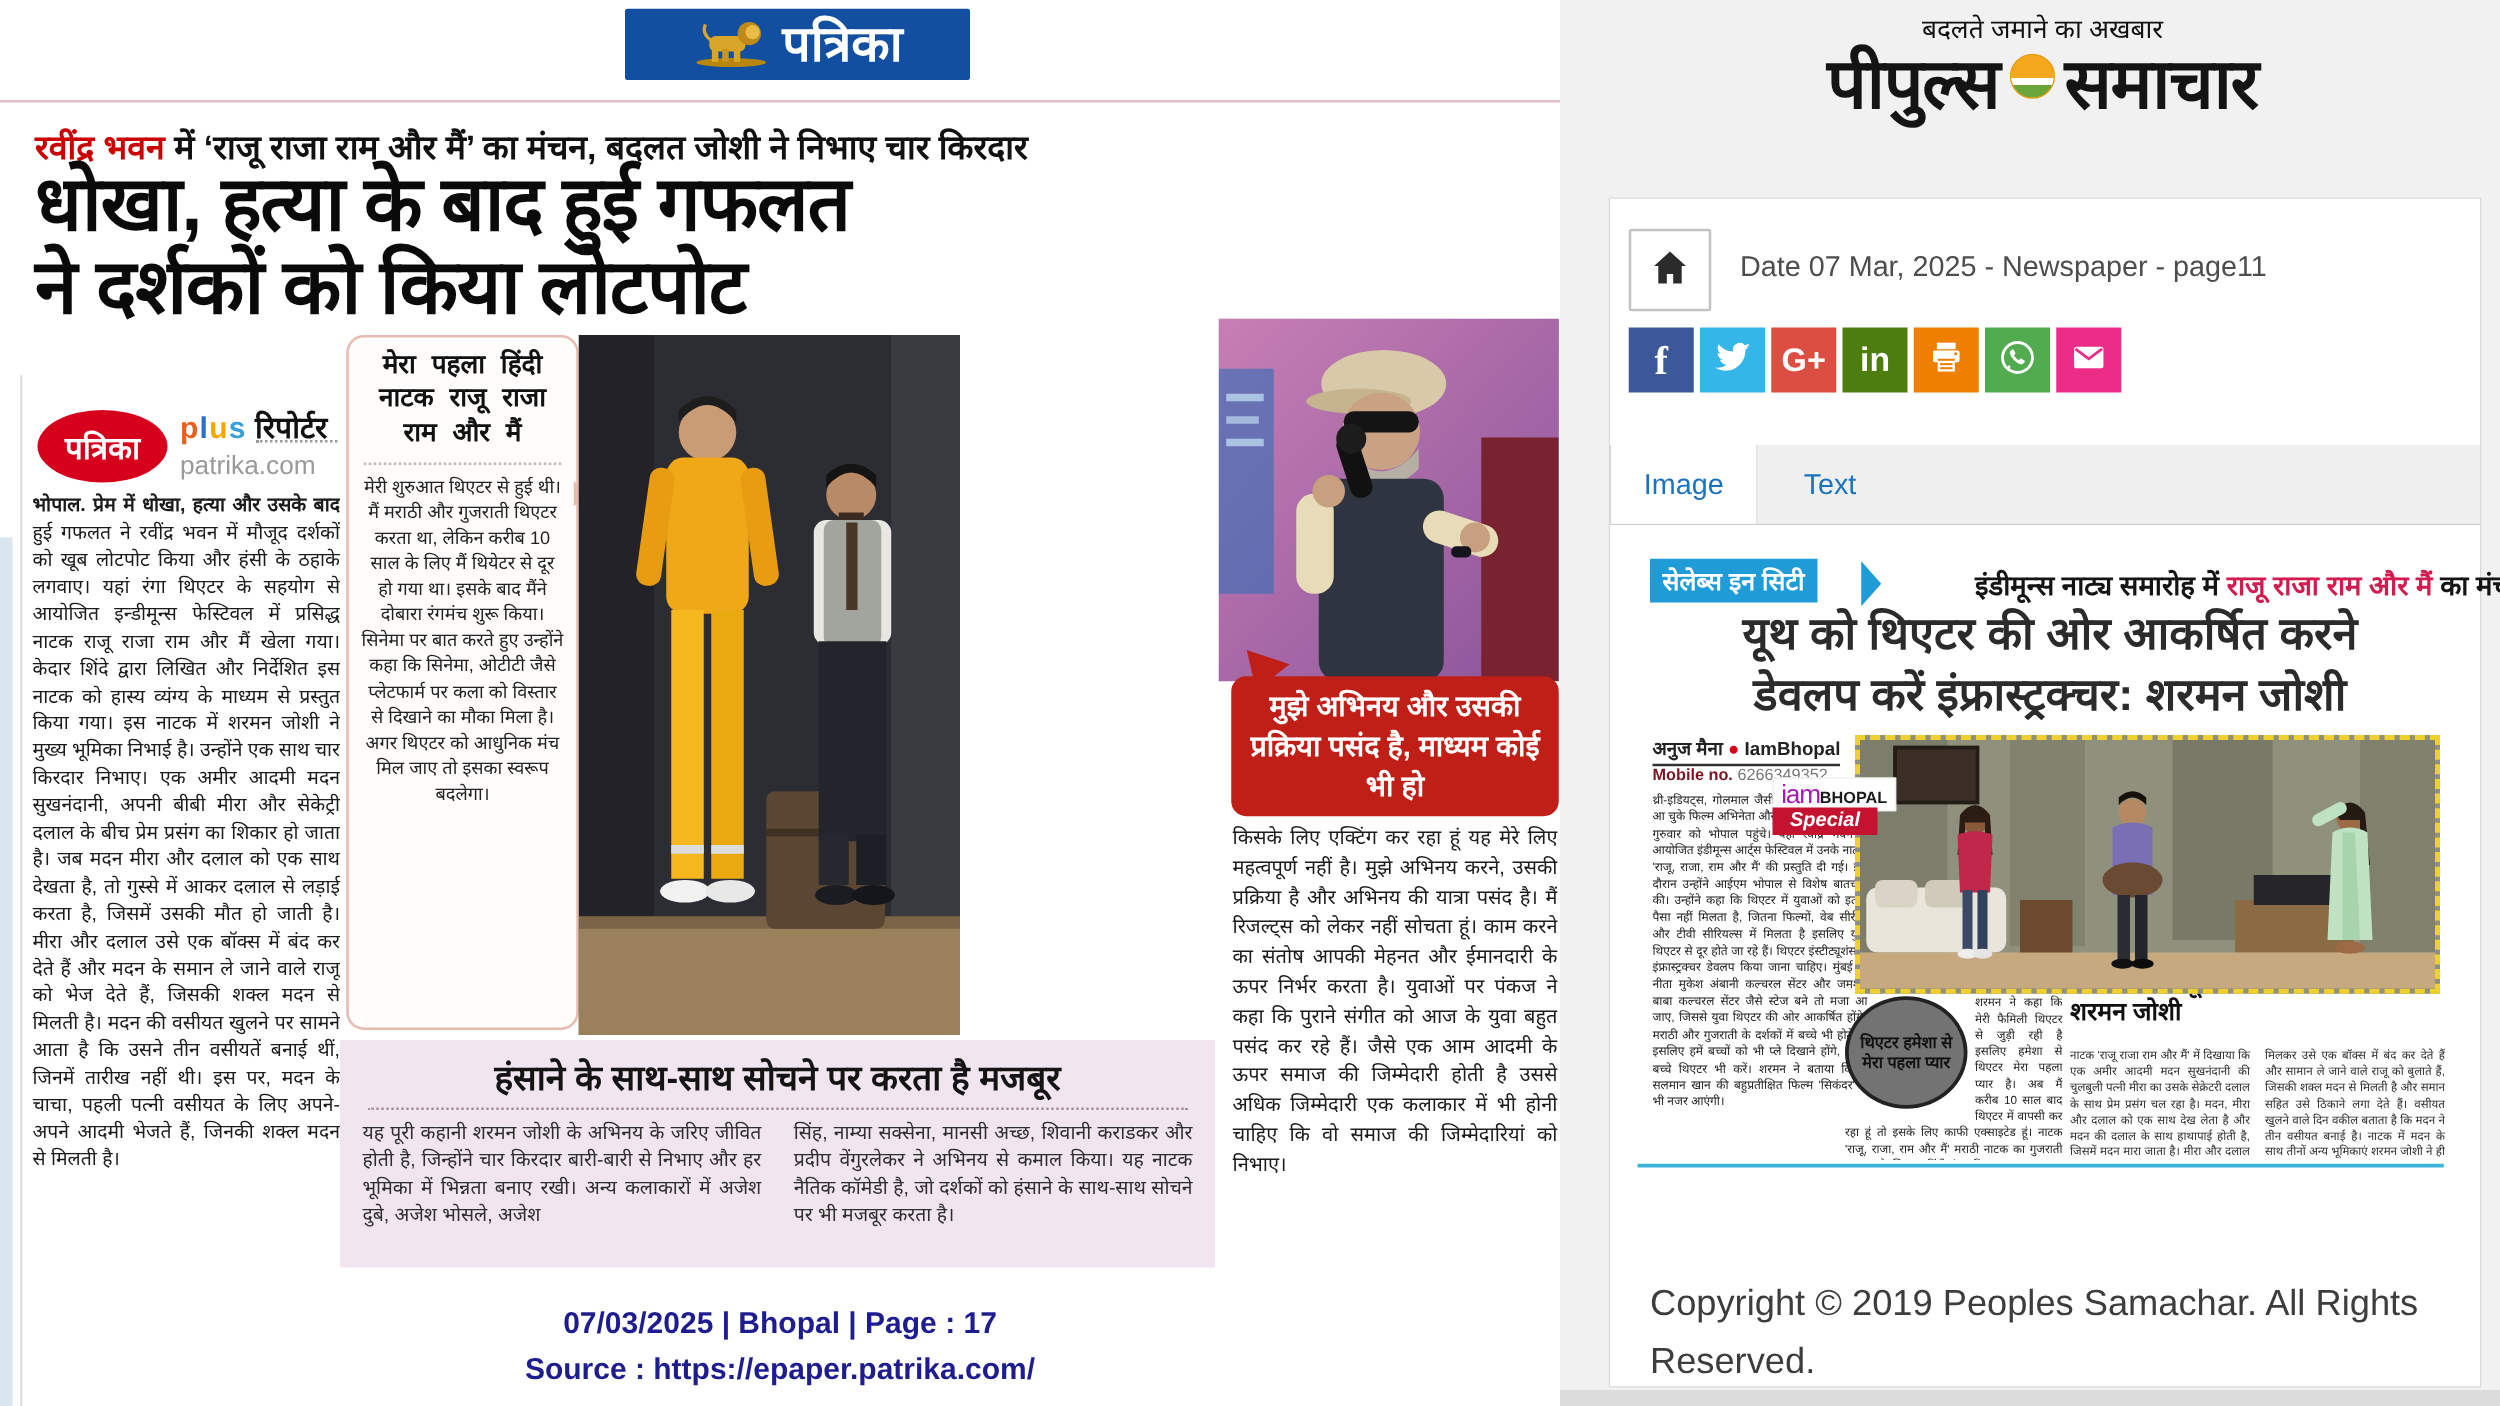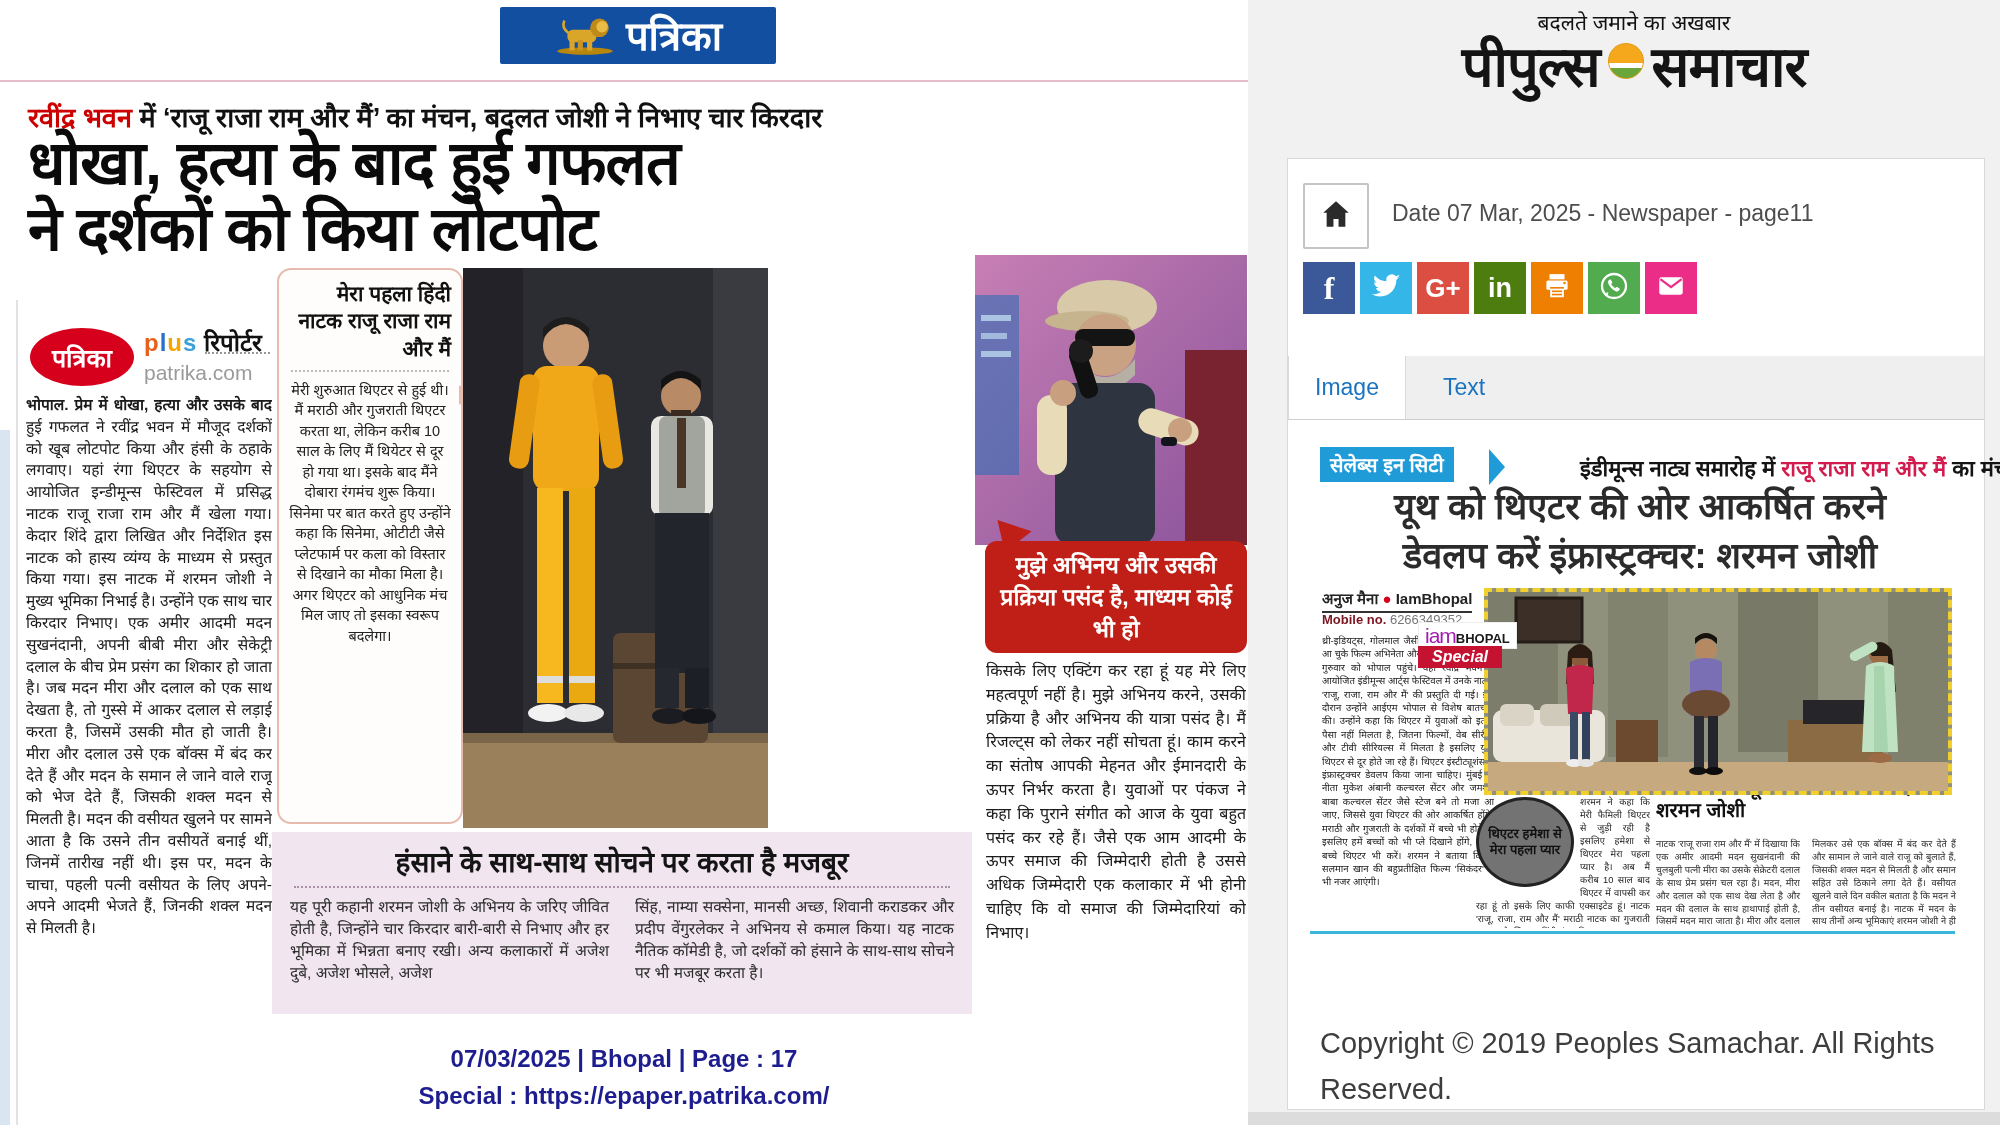--- a/index.html
+++ b/index.html
@@ -32,21 +32,21 @@
   #byline .plus span:nth-child(3){color:#f5a700}#byline .plus span:nth-child(4){color:#3aa0d8}
   #byline .site{font-size:21px;color:#9a9a9a;margin-top:4px;}
   #byline-dots{left:205px;top:352px;width:65px;border-top:2px dotted #999;}
 
   #col1{left:26px;top:394px;width:246px;height:612px;overflow:hidden;
     font-size:15.5px;line-height:21.8px;text-align:justify;color:#1b1b1b;}
   #col1::first-line{font-weight:bold;}
 
   #quote-box{left:277px;top:268px;width:186px;height:556px;background:#fffdfc;
     border:2px solid #e7bcae;border-radius:14px;padding:10px 10px;box-sizing:border-box;overflow:hidden;}
-  #quote-box .qtitle{font-size:21px;font-weight:bold;color:#111;text-align:right;line-height:1.3;}
+  #quote-box .qtitle{font-size:21px;font-weight:bold;color:#111;text-align:center;line-height:1.3;font-family:Liberation Mono, monospace;}
   #quote-box .qdots{border-top:2px dotted #bbb;margin:8px 2px;}
   #quote-box .qbody{font-size:14.5px;line-height:20.5px;color:#222;text-align:center;}
   #quote-tail{left:459px;top:385px;width:0;height:0;border-top:10px solid transparent;
     border-bottom:10px solid transparent;border-left:14px solid #e7bcae;}
 
   #stage-photo{left:463px;top:268px;width:305px;height:560px;overflow:hidden;background:#2a2a30;}
   #pankaj-photo{left:975px;top:255px;width:272px;height:290px;overflow:hidden;background:#9c5f9e;}
 
   #red-bubble{left:985px;top:541px;width:262px;height:112px;background:#bf1f16;border-radius:12px;
     display:flex;align-items:center;justify-content:center;text-align:center;
@@ -271,21 +271,21 @@
       <div class="ph">हंसाने के साथ-साथ सोचने पर करता है मजबूर</div>
       <div class="pdots"></div>
       <div id="pink-cols">
         <div>यह पूरी कहानी शरमन जोशी के अभिनय के जरिए जीवित होती है, जिन्होंने चार किरदार बारी-बारी से निभाए और हर भूमिका में भिन्नता बनाए रखी। अन्य कलाकारों में अजेश दुबे, अजेश भोसले, अजेश</div>
         <div>सिंह, नाम्या सक्सेना, मानसी अच्छ, शिवानी कराडकर और प्रदीप वेंगुरलेकर ने अभिनय से कमाल किया। यह नाटक नैतिक कॉमेडी है, जो दर्शकों को हंसाने के साथ-साथ सोचने पर भी मजबूर करता है।</div>
       </div>
     </div>
 
     <div class="abs" id="left-footer">
       <div>07/03/2025 | Bhopal | Page : 17</div>
-      <div>Special : https://epaper.patrika.com/</div>
+      <div>Source : https://epaper.patrika.com/</div>
     </div>
   </div>
 
   <div class="abs" id="right-panel"></div>
 
   <div class="abs" id="ps-masthead">
     <div class="tagline">बदलते जमाने का अखबार</div>
     <div class="titlerow">
       <span class="title">पीपुल्स</span>
       <span id="ps-emblem"></span>

